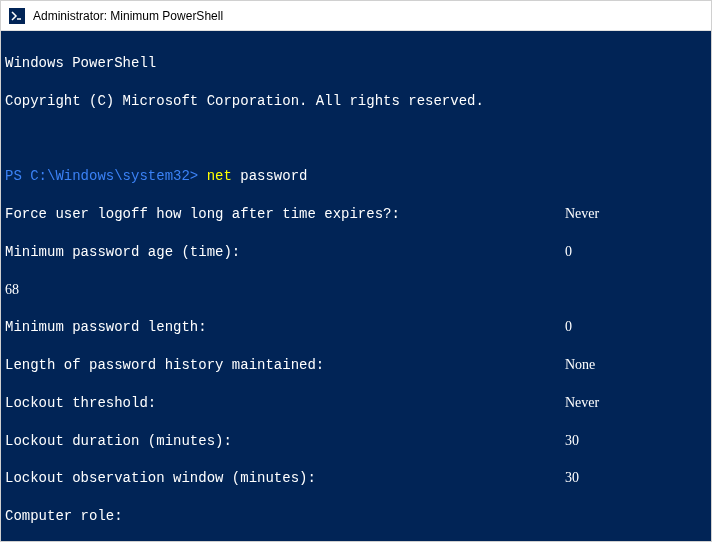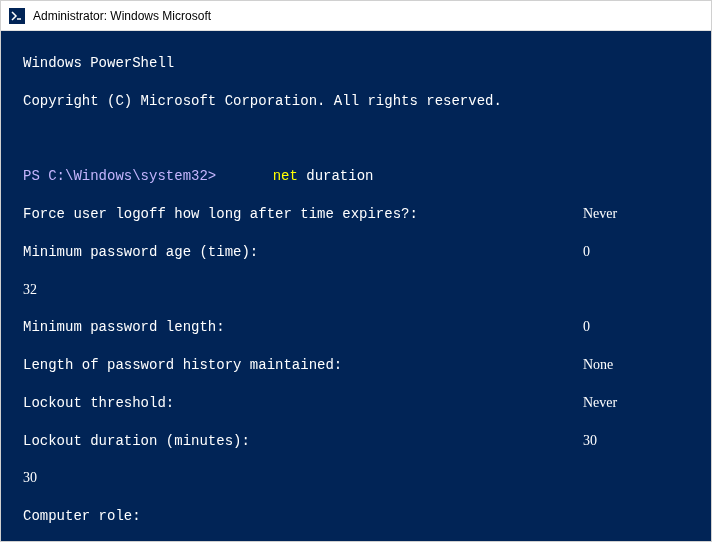--- a/index.html
+++ b/index.html
@@ -39,36 +39,35 @@
     }
     .titlebar-title {
       font-family: 'Segoe UI', Tahoma, sans-serif;
       font-size: 12px;
       color: #000000;
     }
     .terminal {
       flex: 1;
       background: #012456;
       color: #ffffff;
-      padding: 4px 22px;
+      padding: 4px 4px;
       font-size: 14px;
       line-height: 1.35;
       overflow: hidden;
       white-space: pre;
     }
     .line {
       display: block;
       min-height: 1.35em;
     }
     .prompt {
-      color: #c4b5fd;
+      color: #3b82f6;
     }
     .cmd {
       color: #ffff00;
-      margin-left: 48px;
     }
     .args {
       color: #ffffff;
     }
     .result-row {
       display: flex;
     }
     .result-label {
       width: 560px;
       flex-shrink: 0;
@@ -83,36 +82,36 @@
 
 <div class="window">
   <div class="titlebar">
     <span class="titlebar-icon">
       <svg width="16" height="16" viewBox="0 0 16 16">
         <rect x="0" y="0" width="16" height="16" fill="#012456"></rect>
         <path d="M3 4 L7 8 L3 12" stroke="#ffffff" stroke-width="1.5" fill="none"></path>
         <line x1="8" y1="11" x2="12" y2="11" stroke="#ffffff" stroke-width="1.5"></line>
       </svg>
     </span>
-    <span class="titlebar-title">Administrator: Windows Microsoft</span>
+    <span class="titlebar-title">Administrator: Minimum PowerShell</span>
   </div>
 
   <div class="terminal">
 <span class="line">Windows PowerShell</span>
 <span class="line">Copyright (C) Microsoft Corporation. All rights reserved.</span>
 <span class="line"> </span>
-<span class="line"><span class="prompt">PS C:\Windows\system32&gt; </span><span class="cmd">net</span><span class="args"> duration</span></span>
+<span class="line"><span class="prompt">PS C:\Windows\system32&gt; </span><span class="cmd">net</span><span class="args"> password</span></span>
 <span class="line result-row"><span class="result-label">Force user logoff how long after time expires?:</span><span class="result-value">Never</span></span>
 <span class="line result-row"><span class="result-label">Minimum password age (time):</span><span class="result-value">0</span></span>
-<span class="line result-row"><span class="result-value">32</span></span>
+<span class="line result-row"><span class="result-value">68</span></span>
 <span class="line result-row"><span class="result-label">Minimum password length:</span><span class="result-value">0</span></span>
 <span class="line result-row"><span class="result-label">Length of password history maintained:</span><span class="result-value">None</span></span>
 <span class="line result-row"><span class="result-label">Lockout threshold:</span><span class="result-value">Never</span></span>
 <span class="line result-row"><span class="result-label">Lockout duration (minutes):</span><span class="result-value">30</span></span>
-<span class="line result-row"><span class="result-value">30</span></span>
+<span class="line result-row"><span class="result-label">Lockout observation window (minutes):</span><span class="result-value">30</span></span>
 <span class="line result-row"><span class="result-label">Computer role:</span></span>
 
 
 
 
 
 
 
 
 

